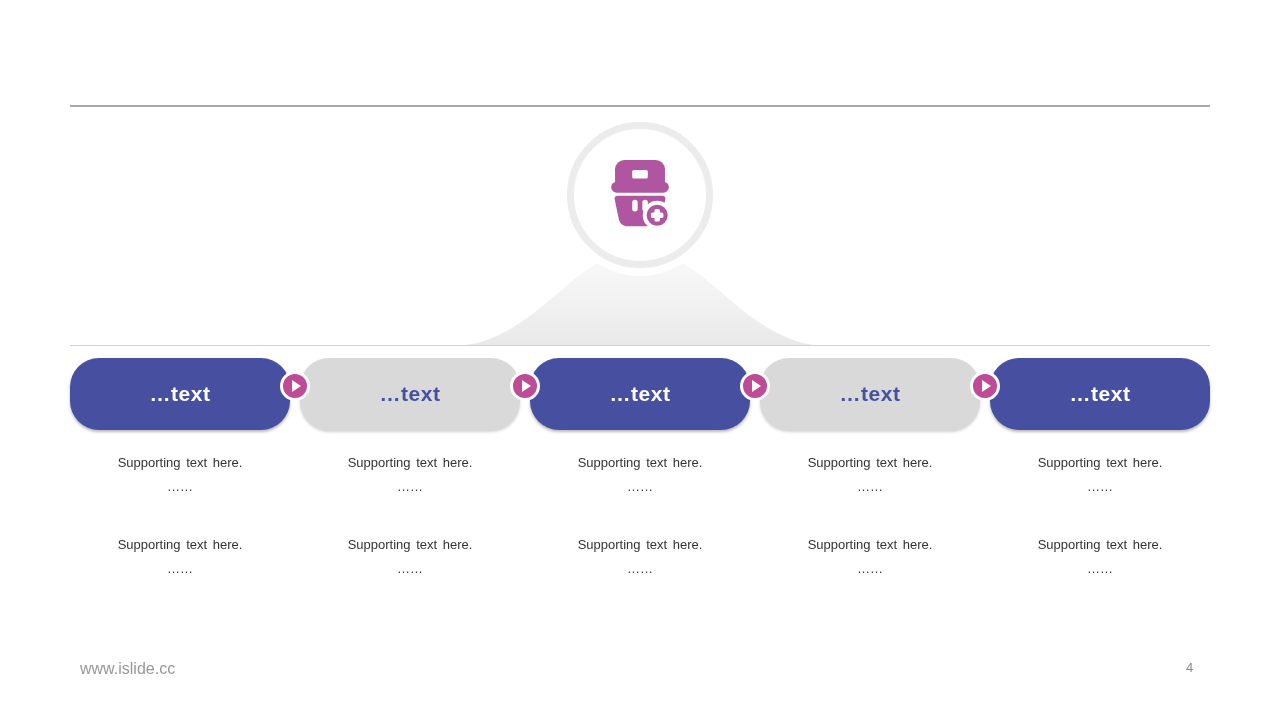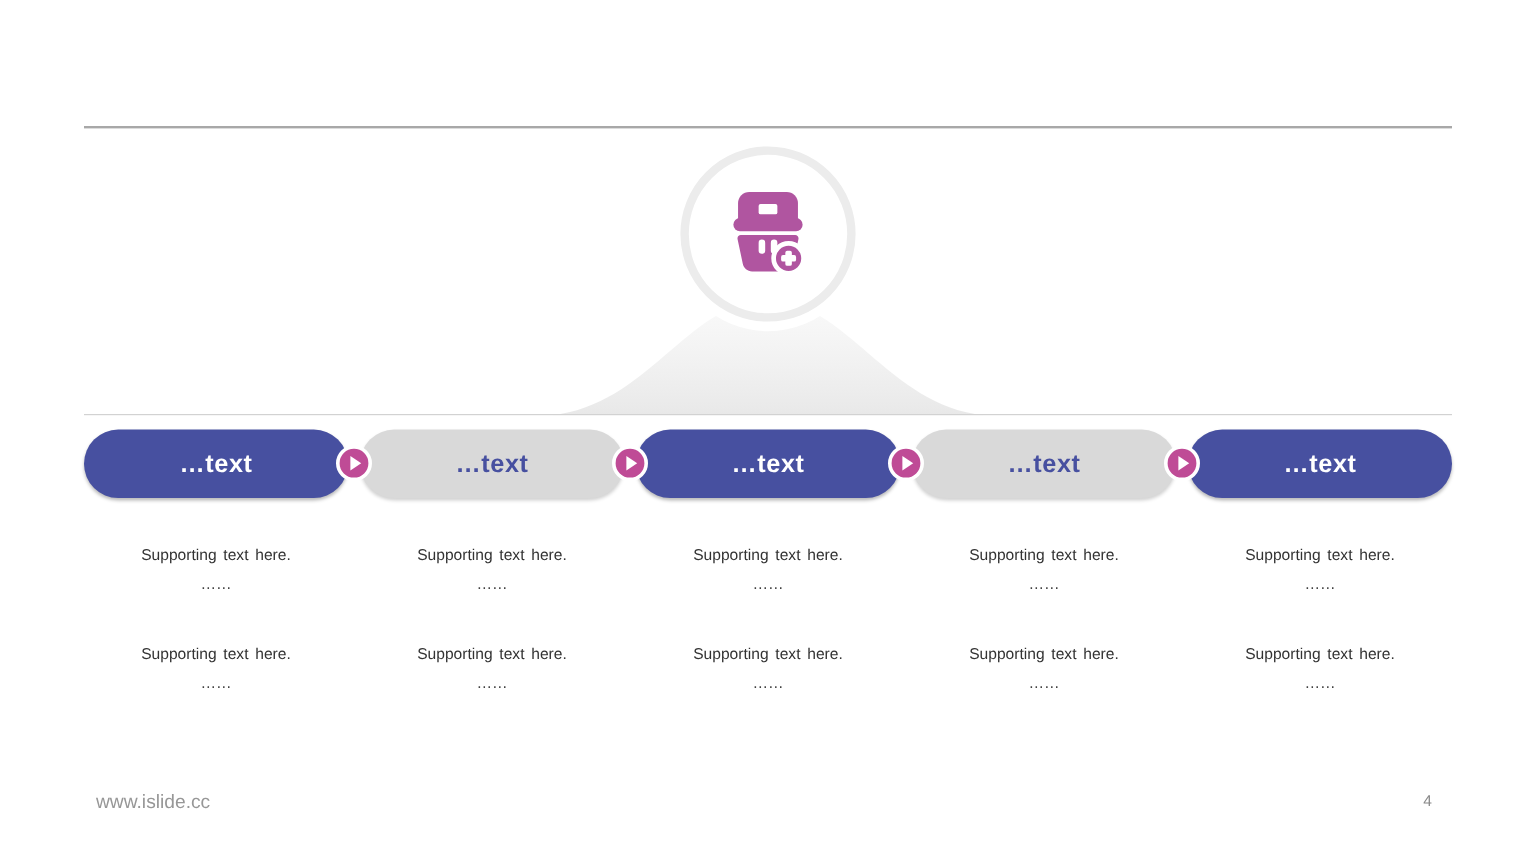--- a/index.html
+++ b/index.html
@@ -25,21 +25,21 @@
   .hero-circle {
     position: absolute; left: 567px; top: 122px;
     width: 146px; height: 146px; border-radius: 50%;
     background: #fff; border: 7px solid #ececec;
     box-shadow: 0 0 0 8px #fff;
     display: flex; align-items: center; justify-content: center;
   }
 
   
   .pill {
-    position: absolute; top: 358px; width: 220px; height: 57px;
+    position: absolute; top: 358px; width: 220px; height: 72px;
     border-radius: 29px; display: flex; align-items: center; justify-content: center;
     font-size: 21px; font-weight: bold; letter-spacing: 0.5px;
   }
   .pill-blue { background: #4750a0; color: #ffffff; box-shadow: 0 2px 3px rgba(0,0,0,0.28); }
   .pill-gray { background: #d9d9d9; color: #4750a0; box-shadow: 0 2px 3px rgba(0,0,0,0.18); }
   .pos-0 { left: 70px; } .pos-1 { left: 300px; } .pos-2 { left: 530px; }
   .pos-3 { left: 760px; } .pos-4 { left: 990px; }
 
   
   .arrow {

